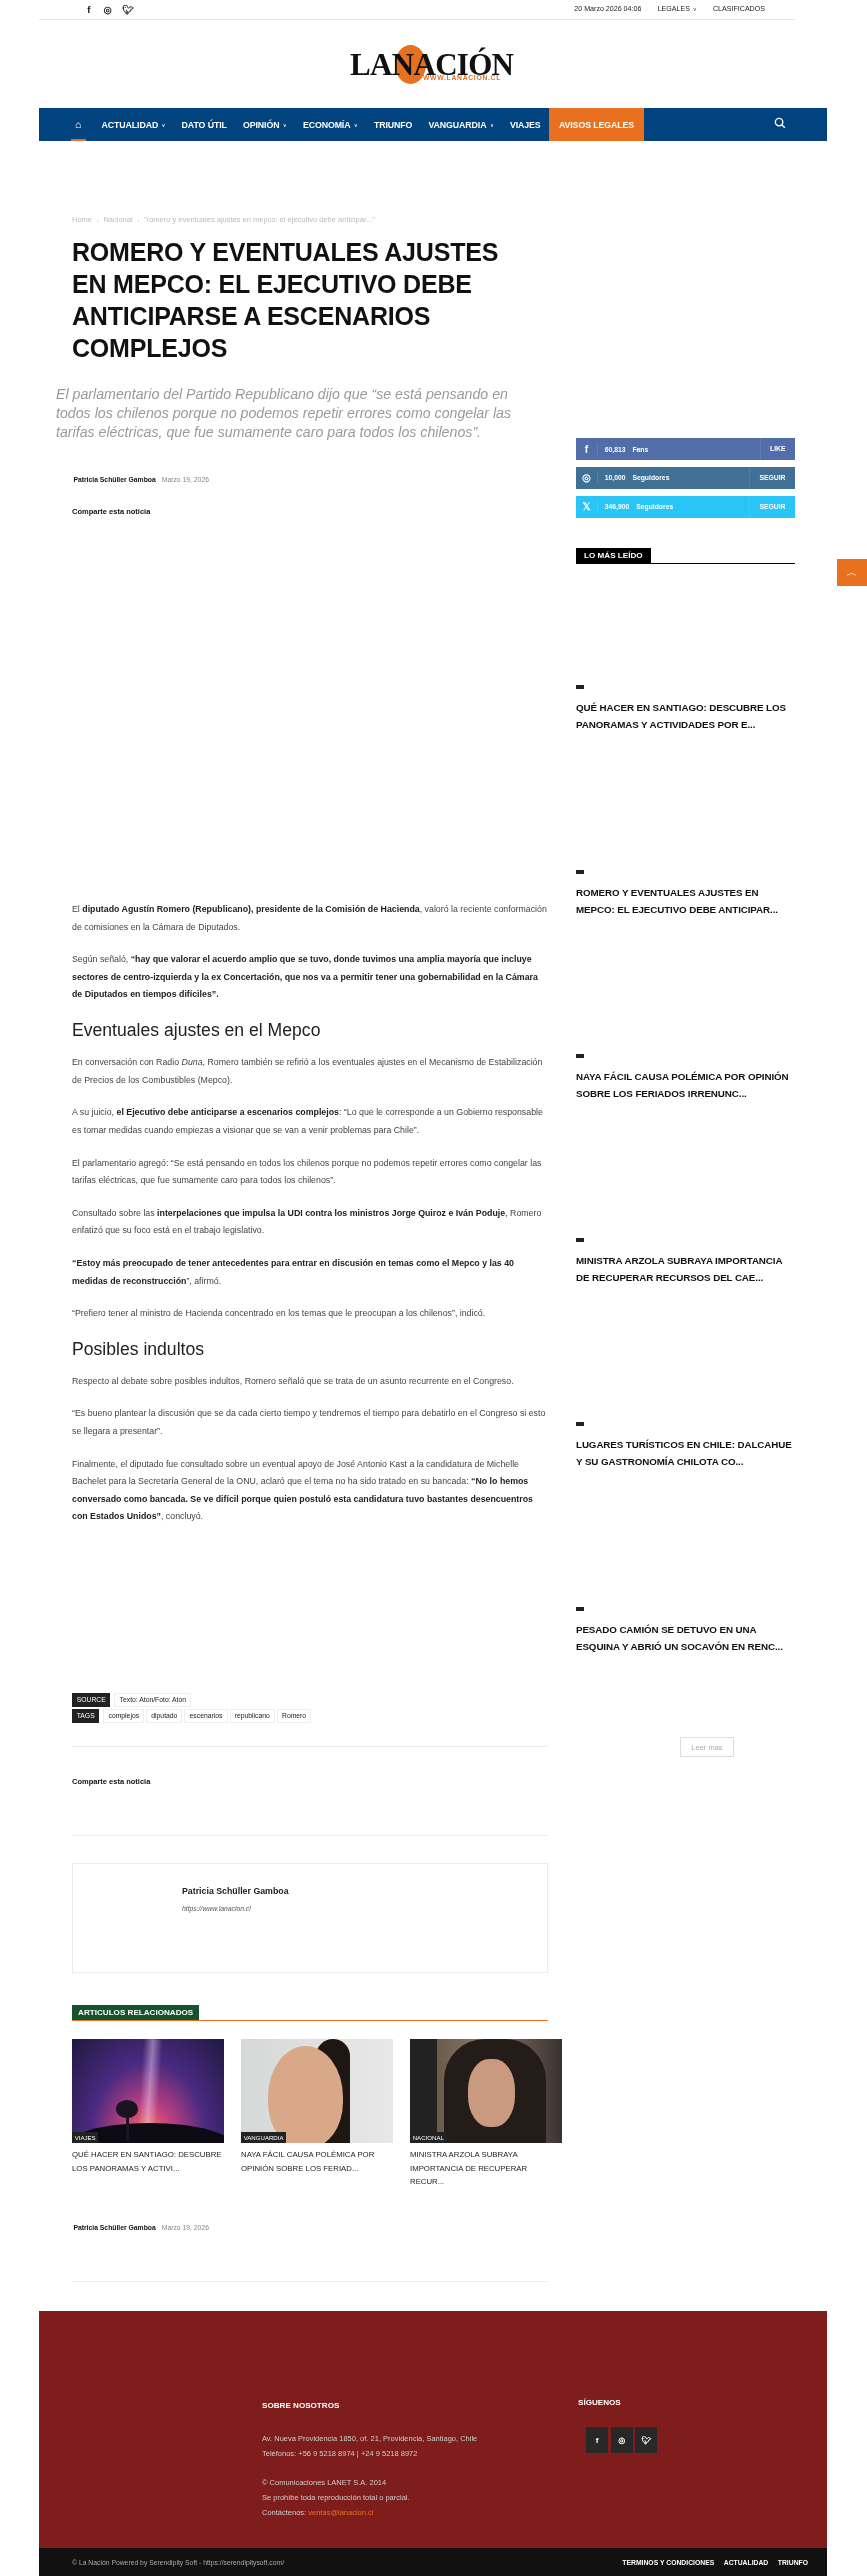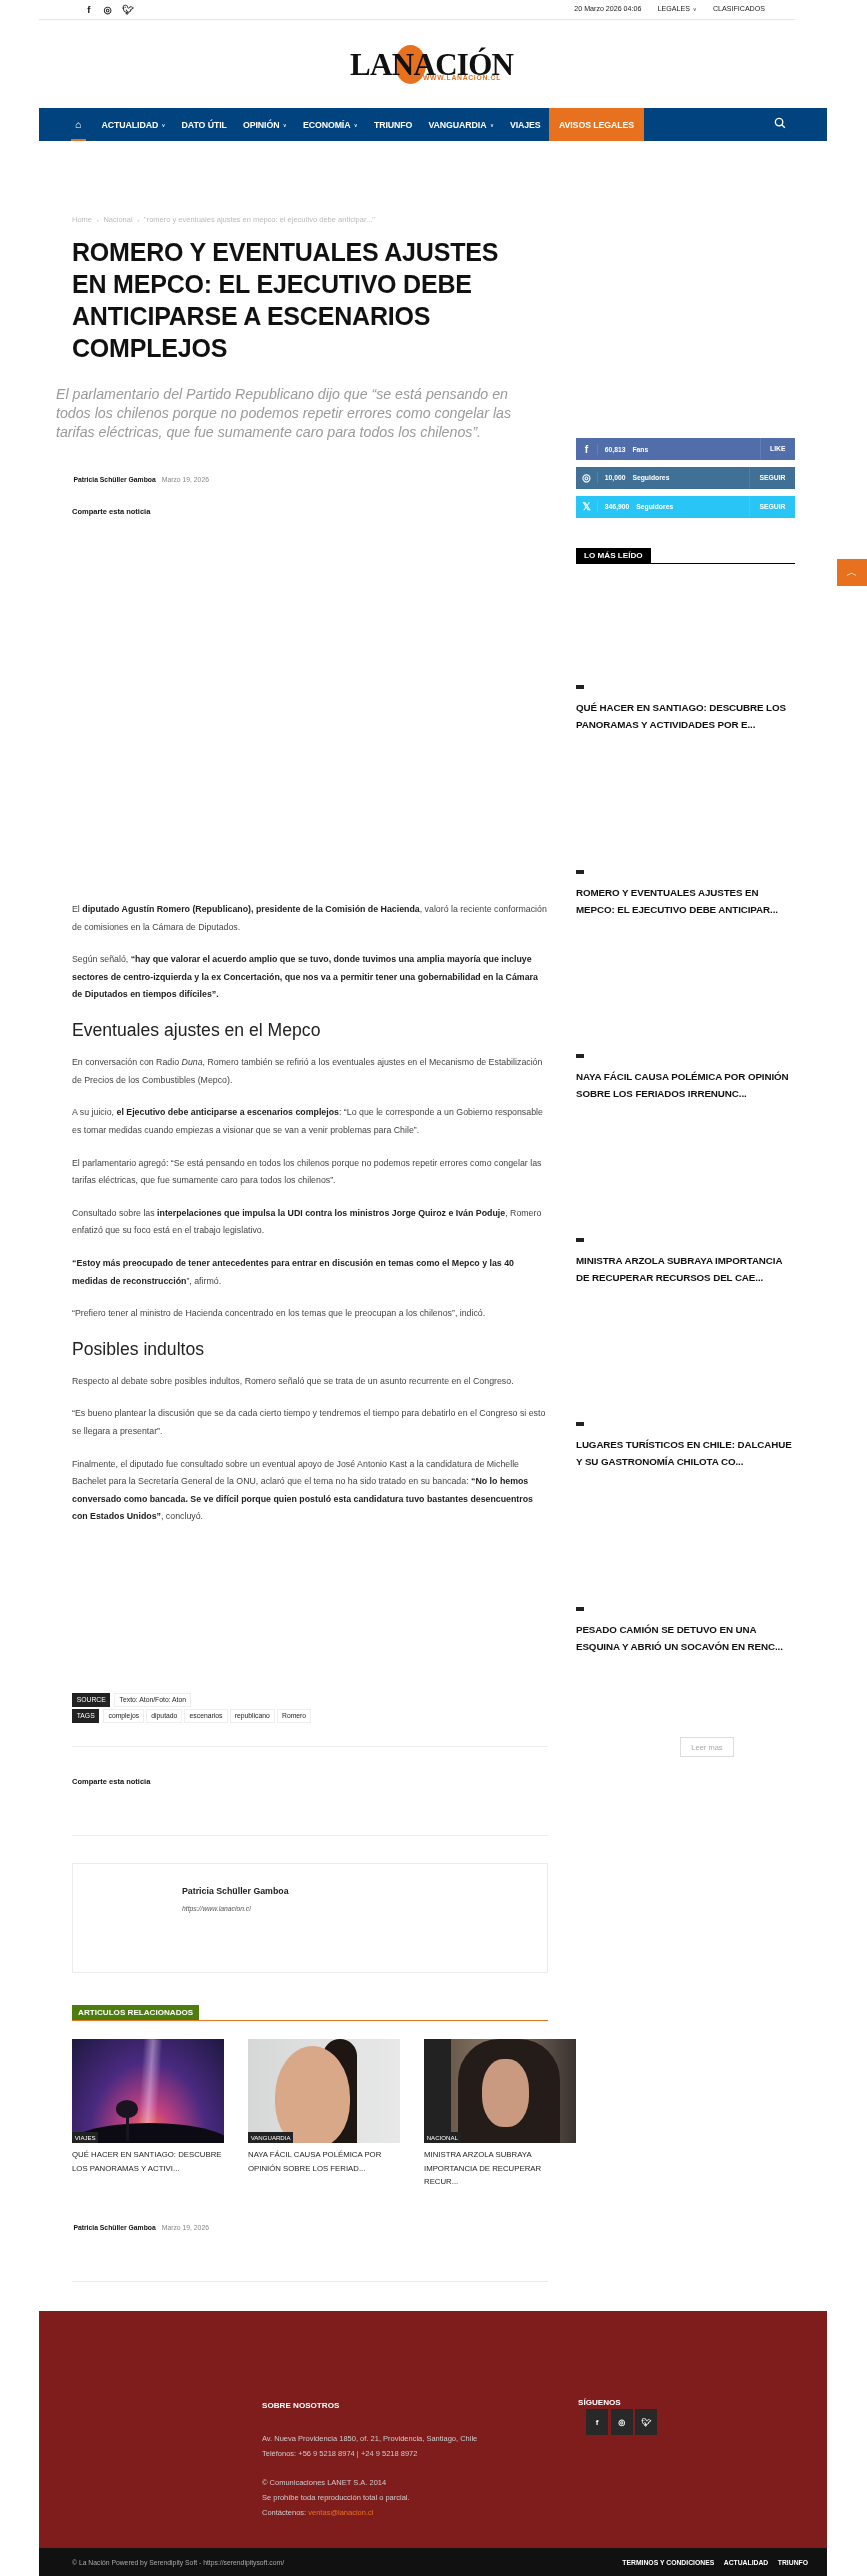--- a/index.html
+++ b/index.html
@@ -51,23 +51,23 @@
   .meta-row .val { border: 0.7px solid #eee; font-size: 6.8px; color: #222; padding: 0 4.1px; height: 13.5px; line-height: 12.2px; }
 
   .hr { position: absolute; left: 72px; width: 476px; height: 1.4px; background: #ebebeb; }
   .share-label2 { position: absolute; left: 72px; top: 1777px; font-size: 7.5px; font-weight: bold; color: #111; }
 
   .author-box { position: absolute; left: 72px; top: 1863px; width: 476px; height: 110px; border: 0.7px solid #ebebeb; }
   .author-box .name { position: absolute; left: 109px; top: 22px; font-size: 8.8px; font-weight: bold; color: #222; }
   .author-box .url { position: absolute; left: 109px; top: 41px; font-size: 6.8px; font-style: italic; color: #555; }
 
   .related-head { position: absolute; left: 72px; top: 2005px; width: 476px; height: 16.3px; border-bottom: 1.4px solid #e8711f; }
-  .related-head span { background: #4d7c0f; color: #fff; font-size: 8.1px; font-weight: bold; padding: 0 6.1px; height: 15px; line-height: 15px; display: inline-block; }
-
-  .related { position: absolute; left: 72px; top: 2039px; width: 476px; display: flex; gap: 24px; }
+  .related-head span { background: #14532d; color: #fff; font-size: 8.1px; font-weight: bold; padding: 0 6.1px; height: 15px; line-height: 15px; display: inline-block; }
+
+  .related { position: absolute; left: 72px; top: 2039px; width: 476px; display: flex; gap: 17px; }
   .rel-card { width: 152px; }
   .rel-img { width: 152px; height: 104px; position: relative; overflow: hidden; }
   .rel-img .cat { position: absolute; left: 0; bottom: 0; background: #222; color: #fff; font-size: 6.1px; padding: 0 2.7px; height: 11.5px; line-height: 11.5px; }
   .img1 { background: radial-gradient(ellipse at 50% 100%, #ff8a3d 0%, #c04080 25%, #4a2a80 55%, #1e1840 100%); }
   .img1::before { content: ""; position: absolute; left: 68px; top: 0; width: 19px; height: 108px; background: linear-gradient(90deg, transparent, rgba(255,220,255,.45), transparent); transform: rotate(4deg); }
   .img1::after { content: ""; position: absolute; left: -6.8px; bottom: -27px; width: 169px; height: 47px; border-radius: 50%; background: #0c0a12; }
   .img1 .dish { position: absolute; left: 44px; top: 61px; width: 22px; height: 17.6px; border-radius: 50%; background: #1a1420; z-index: 2; }
   .img1 .pole { position: absolute; left: 54px; top: 75px; width: 2.7px; height: 27px; background: #1a1420; z-index: 2; }
   .img2 { background: linear-gradient(90deg, #d6d8d8 0%, #e8e8e8 100%); }
   .img2 .face { position: absolute; left: 27px; top: 6.8px; width: 75px; height: 102px; border-radius: 50% 50% 45% 45%; background: #d9a889; }
@@ -104,21 +104,21 @@
 
   .back-top { position: absolute; left: 837px; top: 559px; width: 30px; height: 27px; background: #e8711f; color: #fff; font-size: 11px; display: flex; align-items: center; justify-content: center; }
 
   
   .footer { position: absolute; left: 39px; top: 2311px; width: 788px; height: 237px; background: #7f1d1d; }
   .footer .col1 { position: absolute; left: 223px; top: 87px; color: #ccc; font-size: 7.5px; line-height: 15px; }
   .footer .col1 h4 { color: #fff; font-size: 8.1px; margin-bottom: 18.3px; }
   .footer .col1 .spacer { height: 13.5px; }
   .footer .col1 .email { color: #e8711f; }
   .footer .col2 { position: absolute; left: 539px; top: 87px; }
-  .footer .col2 h4 { color: #fff; font-size: 8.1px; margin-bottom: 2px; }
+  .footer .col2 h4 { color: #fff; font-size: 8.1px; margin-bottom: 20px; }
   .footer .col2 .icons { display: flex; gap: 2.7px; margin-left: 8.1px; }
   .footer .col2 .icons span { width: 22px; height: 26px; background: #282828; color: #fff; font-size: 8.1px; font-weight: bold; display: flex; align-items: center; justify-content: center; }
   .subfooter { position: absolute; left: 39px; top: 2548px; width: 788px; height: 28px; background: #111; display: flex; align-items: center; }
   .subfooter .copy { color: #aaa; font-size: 6.8px; margin-left: 33px; }
   .subfooter .links { margin-left: auto; margin-right: 19px; display: flex; gap: 9.5px; color: #fff; font-size: 6.8px; font-weight: bold; }
 </style>
 </head>
 <body>
 
 <div class="topbar">

